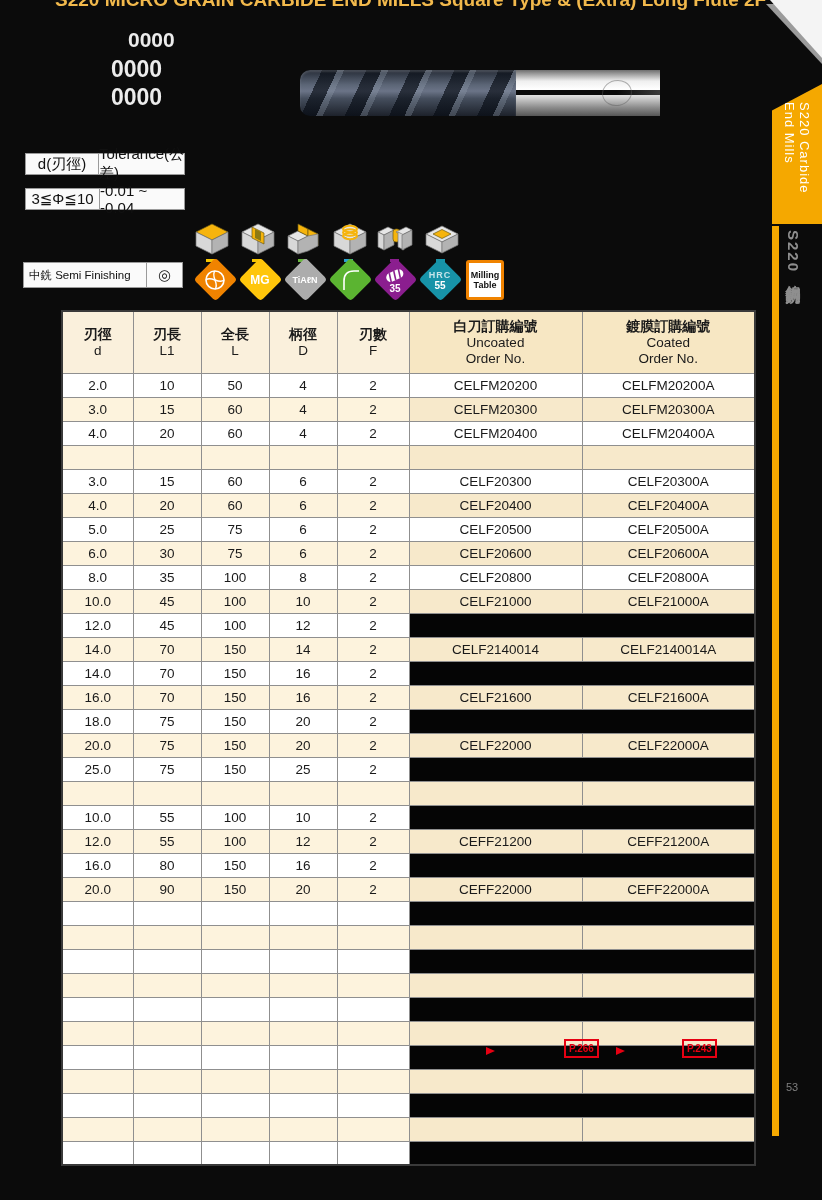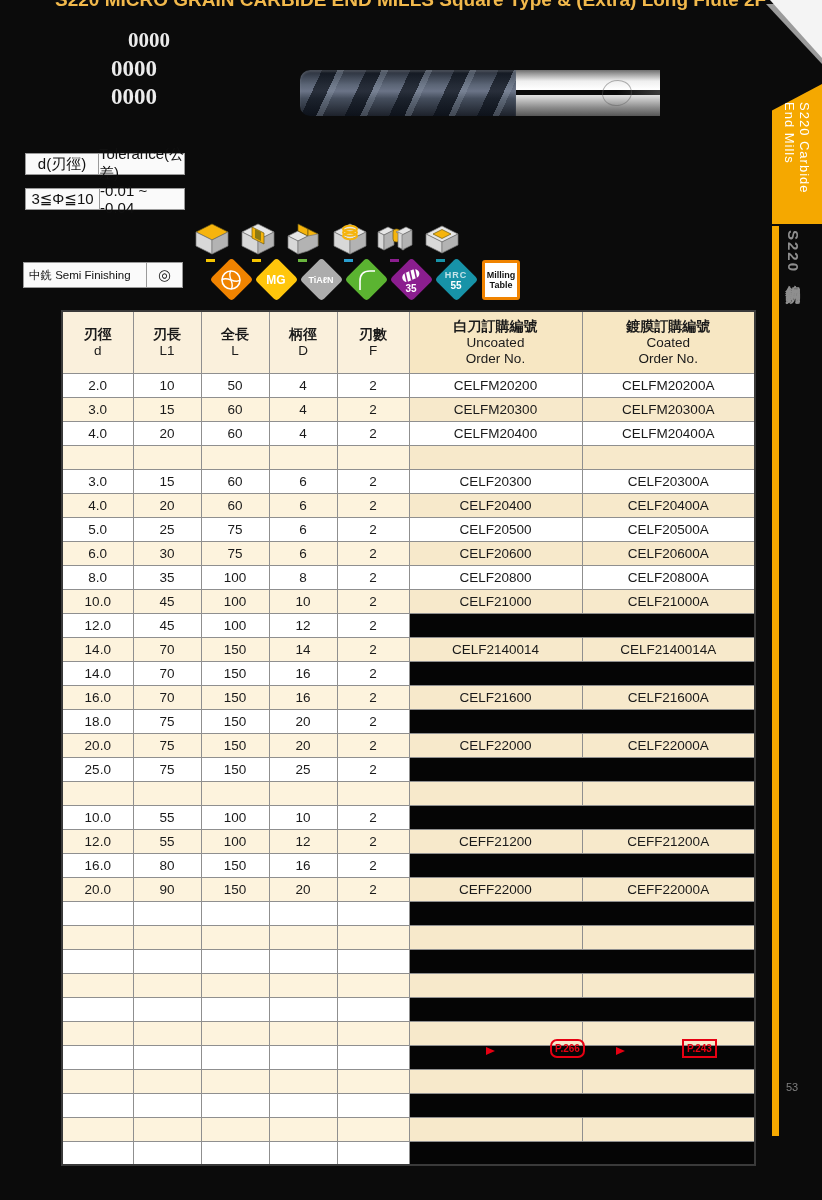--- a/index.html
+++ b/index.html
@@ -3,21 +3,21 @@
 <meta charset="utf-8">
 <style>
   * { margin:0; padding:0; box-sizing:border-box; }
   html,body { background:#000; }
   body { font-family:"Liberation Sans","DejaVu Sans",sans-serif; }
   #page { position:relative; width:822px; height:1200px; background:#0b0b0b; overflow:hidden; }
 
   
   .page-title { position:absolute; top:-11px; left:55px; font-size:19px; font-weight:bold;
                 color:#F2B94C; white-space:nowrap; letter-spacing:0px; }
-  .top-num { position:absolute; color:#ececec; font-weight:bold; font-family:Liberation Serif, serif; }
+  .top-num { position:absolute; color:#ececec; font-weight:bold; font-family:Liberation Sans, sans-serif; }
   .tn0 { left:128px; top:28px; font-size:21px; }
   .tn1 { left:111px; top:56px; font-size:23px; }
   .tn2 { left:111px; top:84px; font-size:23px; }
 
   
   .endmill { position:absolute; left:300px; top:64px; width:360px; height:58px; }
   .flutes { position:absolute; left:0; top:6px; width:216px; height:46px;
             border-radius:10px 0 0 10px;
             background:
               repeating-linear-gradient(115deg, rgba(0,0,0,0) 0 20px, rgba(5,10,18,.65) 20px 34px, rgba(150,162,178,.30) 34px 40px),
@@ -44,21 +44,21 @@
   .tick { position:absolute; left:16px; bottom:0; width:9px; height:3px; }
 
   
   .finish-box { position:absolute; left:23px; top:262px; width:160px; height:26px;
                 background:#fafafa; border:1px solid #9a9a9a; display:flex; }
   .finish-label { width:123px; border-right:1px solid #9a9a9a; font-size:11.5px; color:#111;
                   display:flex; align-items:center; padding-left:5px; }
   .finish-mark { flex:1; display:flex; align-items:center; justify-content:center; font-size:15px; color:#111; }
 
   
-  .badges { position:absolute; left:209px; top:257px; height:46px; display:flex; }
+  .badges { position:absolute; left:193px; top:257px; height:46px; display:flex; }
   .badge { width:44px; height:46px; position:relative; margin-right:1px; }
   .diamond { position:absolute; left:7px; top:7px; width:31px; height:31px; transform:rotate(45deg);
              border-radius:4px; }
   .badge-content { position:absolute; inset:0; display:flex; flex-direction:column;
                    align-items:center; justify-content:center; z-index:2; }
   .badge-line1 { font-size:9px; font-weight:bold; color:#fff; line-height:10px; }
   .badge-line2 { font-size:10px; font-weight:bold; color:#fff; line-height:11px; }
   .badge-glyph { position:absolute; left:0; top:0; width:44px; height:46px; z-index:1; }
   .milling-book { position:absolute; left:3px; top:3px; width:38px; height:40px; background:#fff;
                   border:3px solid #F08300; border-radius:3px; display:flex; flex-direction:column;
@@ -597,21 +597,21 @@
             <td></td>
             <td colspan="2" class="black-cell"></td>
           </tr>
         </tbody>
     </table>
   </div>
 
   <svg class="ref-arrow" style="left:476px; top:1044px;" viewBox="0 0 20 14">
     <path d="M0 7 h10 v-4 l9 4 -9 4 v-4 H0 z" fill="#E60012" transform="translate(0,0)"></path>
   </svg>
-  <div class="ref-box" style="left:550px; top:1039px;border-radius:7px;">P.266</div>
+  <div class="ref-box" style="left:564px; top:1039px;">P.266</div>
   <svg class="ref-arrow" style="left:606px; top:1044px;" viewBox="0 0 20 14">
     <path d="M0 7 h10 v-4 l9 4 -9 4 v-4 H0 z" fill="#E60012"></path>
   </svg>
   <div class="ref-box" style="left:682px; top:1039px;">P.243</div>
 
   <div class="corner-shadow"></div>
   <div class="corner-fold"></div>
   <div class="side-tab">
     <div class="side-tab-label">S220 Carbide End Mills</div>
   </div>

